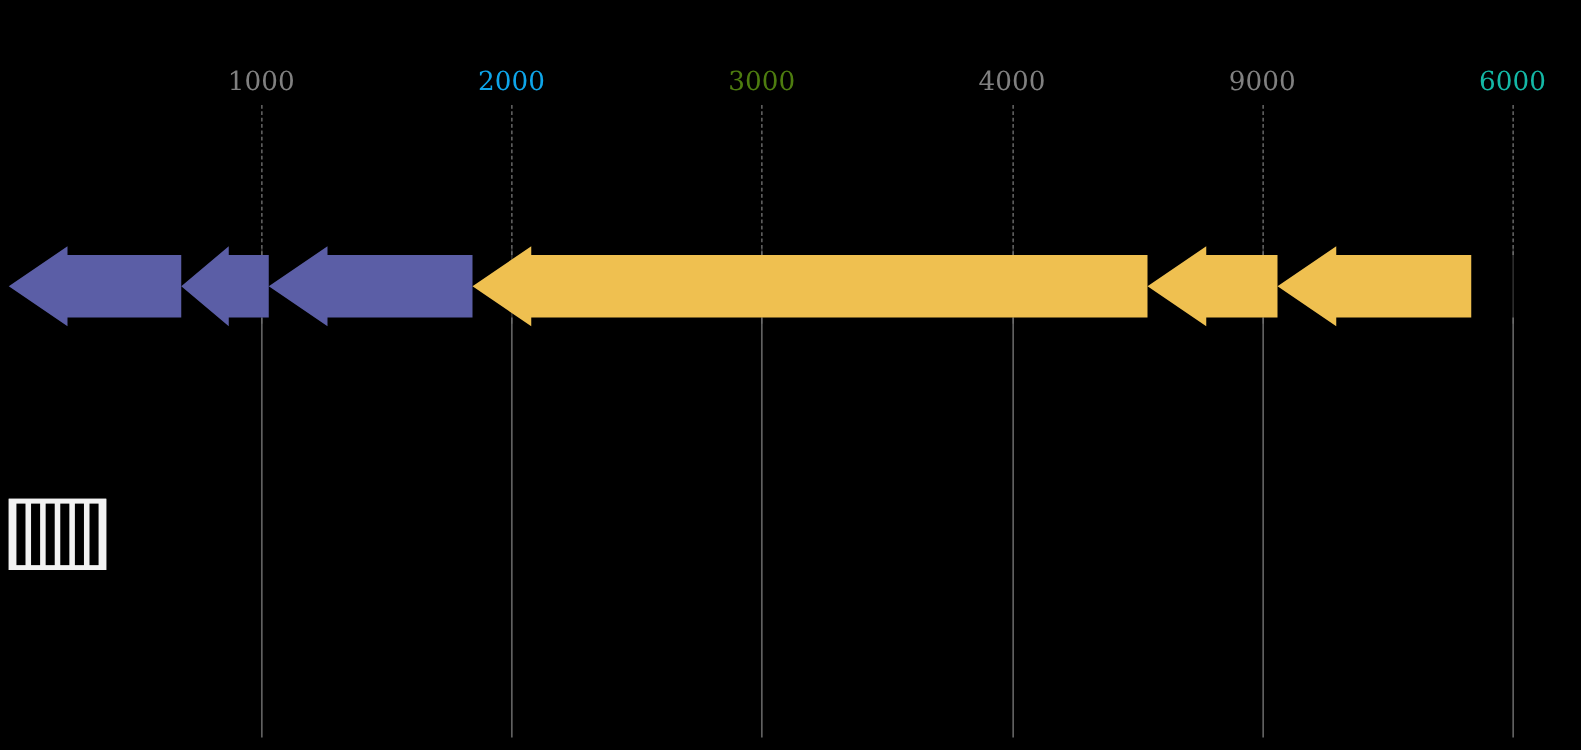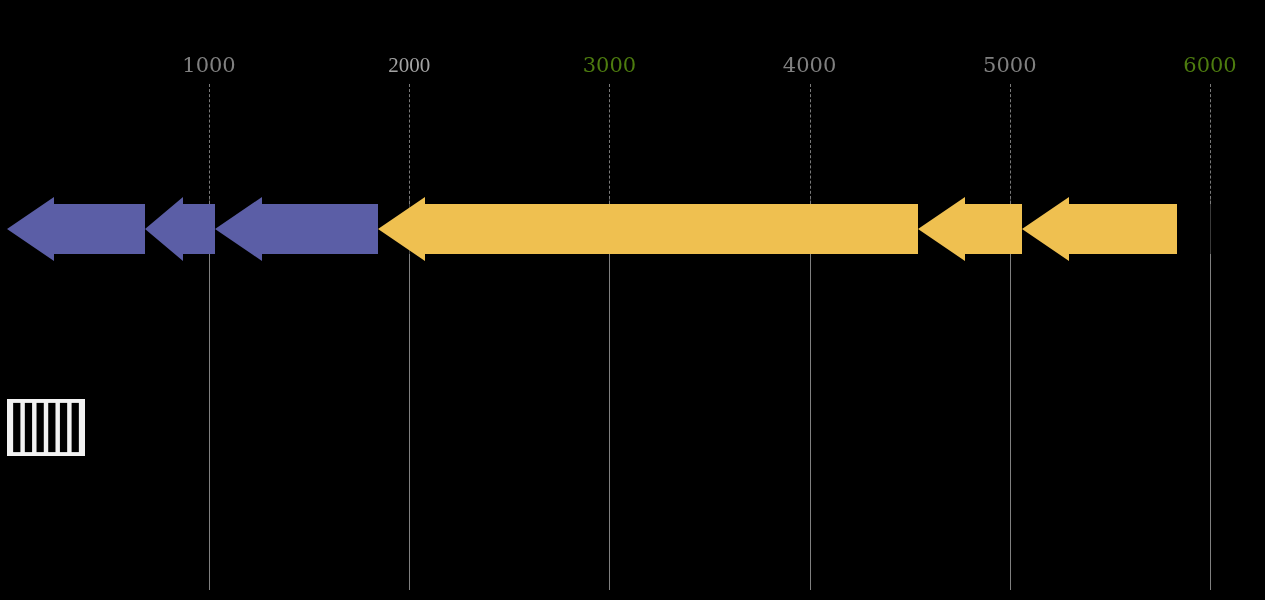--- a/index.html
+++ b/index.html
@@ -86,25 +86,25 @@
       <div class="gridline dashed" style="left: 1009.8px; top: 80px; height: 120px;"></div>
       <div class="gridline" style="left: 1009.8px; top: 250px; height: 336px;"></div>
       <div class="gridline" style="left: 1009.8px; top: 195px; height: 60px; opacity: 0.45;"></div>
       <div class="gridline dashed" style="left: 1210px; top: 80px; height: 120px;"></div>
       <div class="gridline" style="left: 1210px; top: 250px; height: 336px;"></div>
       <div class="gridline" style="left: 1210px; top: 195px; height: 60px; opacity: 0.45;"></div>
     </div>
 
   <div id="axis-layer">
       <div class="tick-label" style="left: 209px; top: 51px; color: rgb(128, 128, 128);">1000</div>
-      <div class="tick-label" style="left: 409.2px; top: 51px; color: #a3a3a3; font-family: Liberation Serif, serif;">2000</div>
+      <div class="tick-label" style="left: 409.2px; top: 51px; color: #0ea5e9;">2000</div>
       <div class="tick-label" style="left: 609.4px; top: 51px; color: #4d7c0f;">3000</div>
       <div class="tick-label" style="left: 809.6px; top: 51px; color: rgb(128, 128, 128); text-align: right;">4000</div>
-      <div class="tick-label" style="left: 1009.8px; top: 51px; color: rgb(128, 128, 128);">5000</div>
-      <div class="tick-label" style="left: 1210px; top: 51px; color: #4d7c0f;">6000</div>
+      <div class="tick-label" style="left: 1009.8px; top: 51px; color: rgb(128, 128, 128);">9000</div>
+      <div class="tick-label" style="left: 1210px; top: 51px; color: #14b8a6;">6000</div>
     </div>
 
   <div id="feature-layer">
       <div class="feature" style="left: 7px; top: 193px; width: 138px; height: 64px;">
         <svg width="138" height="64" viewBox="0 0 138 64">
           <polygon points="0,32 47,0 47,7 138,7 138,57 47,57 47,64" fill="#5b5ea6"></polygon>
         </svg>
       </div>
       <div class="feature" style="left: 145px; top: 193px; width: 70px; height: 64px;">
         <svg width="70" height="64" viewBox="0 0 70 64">

